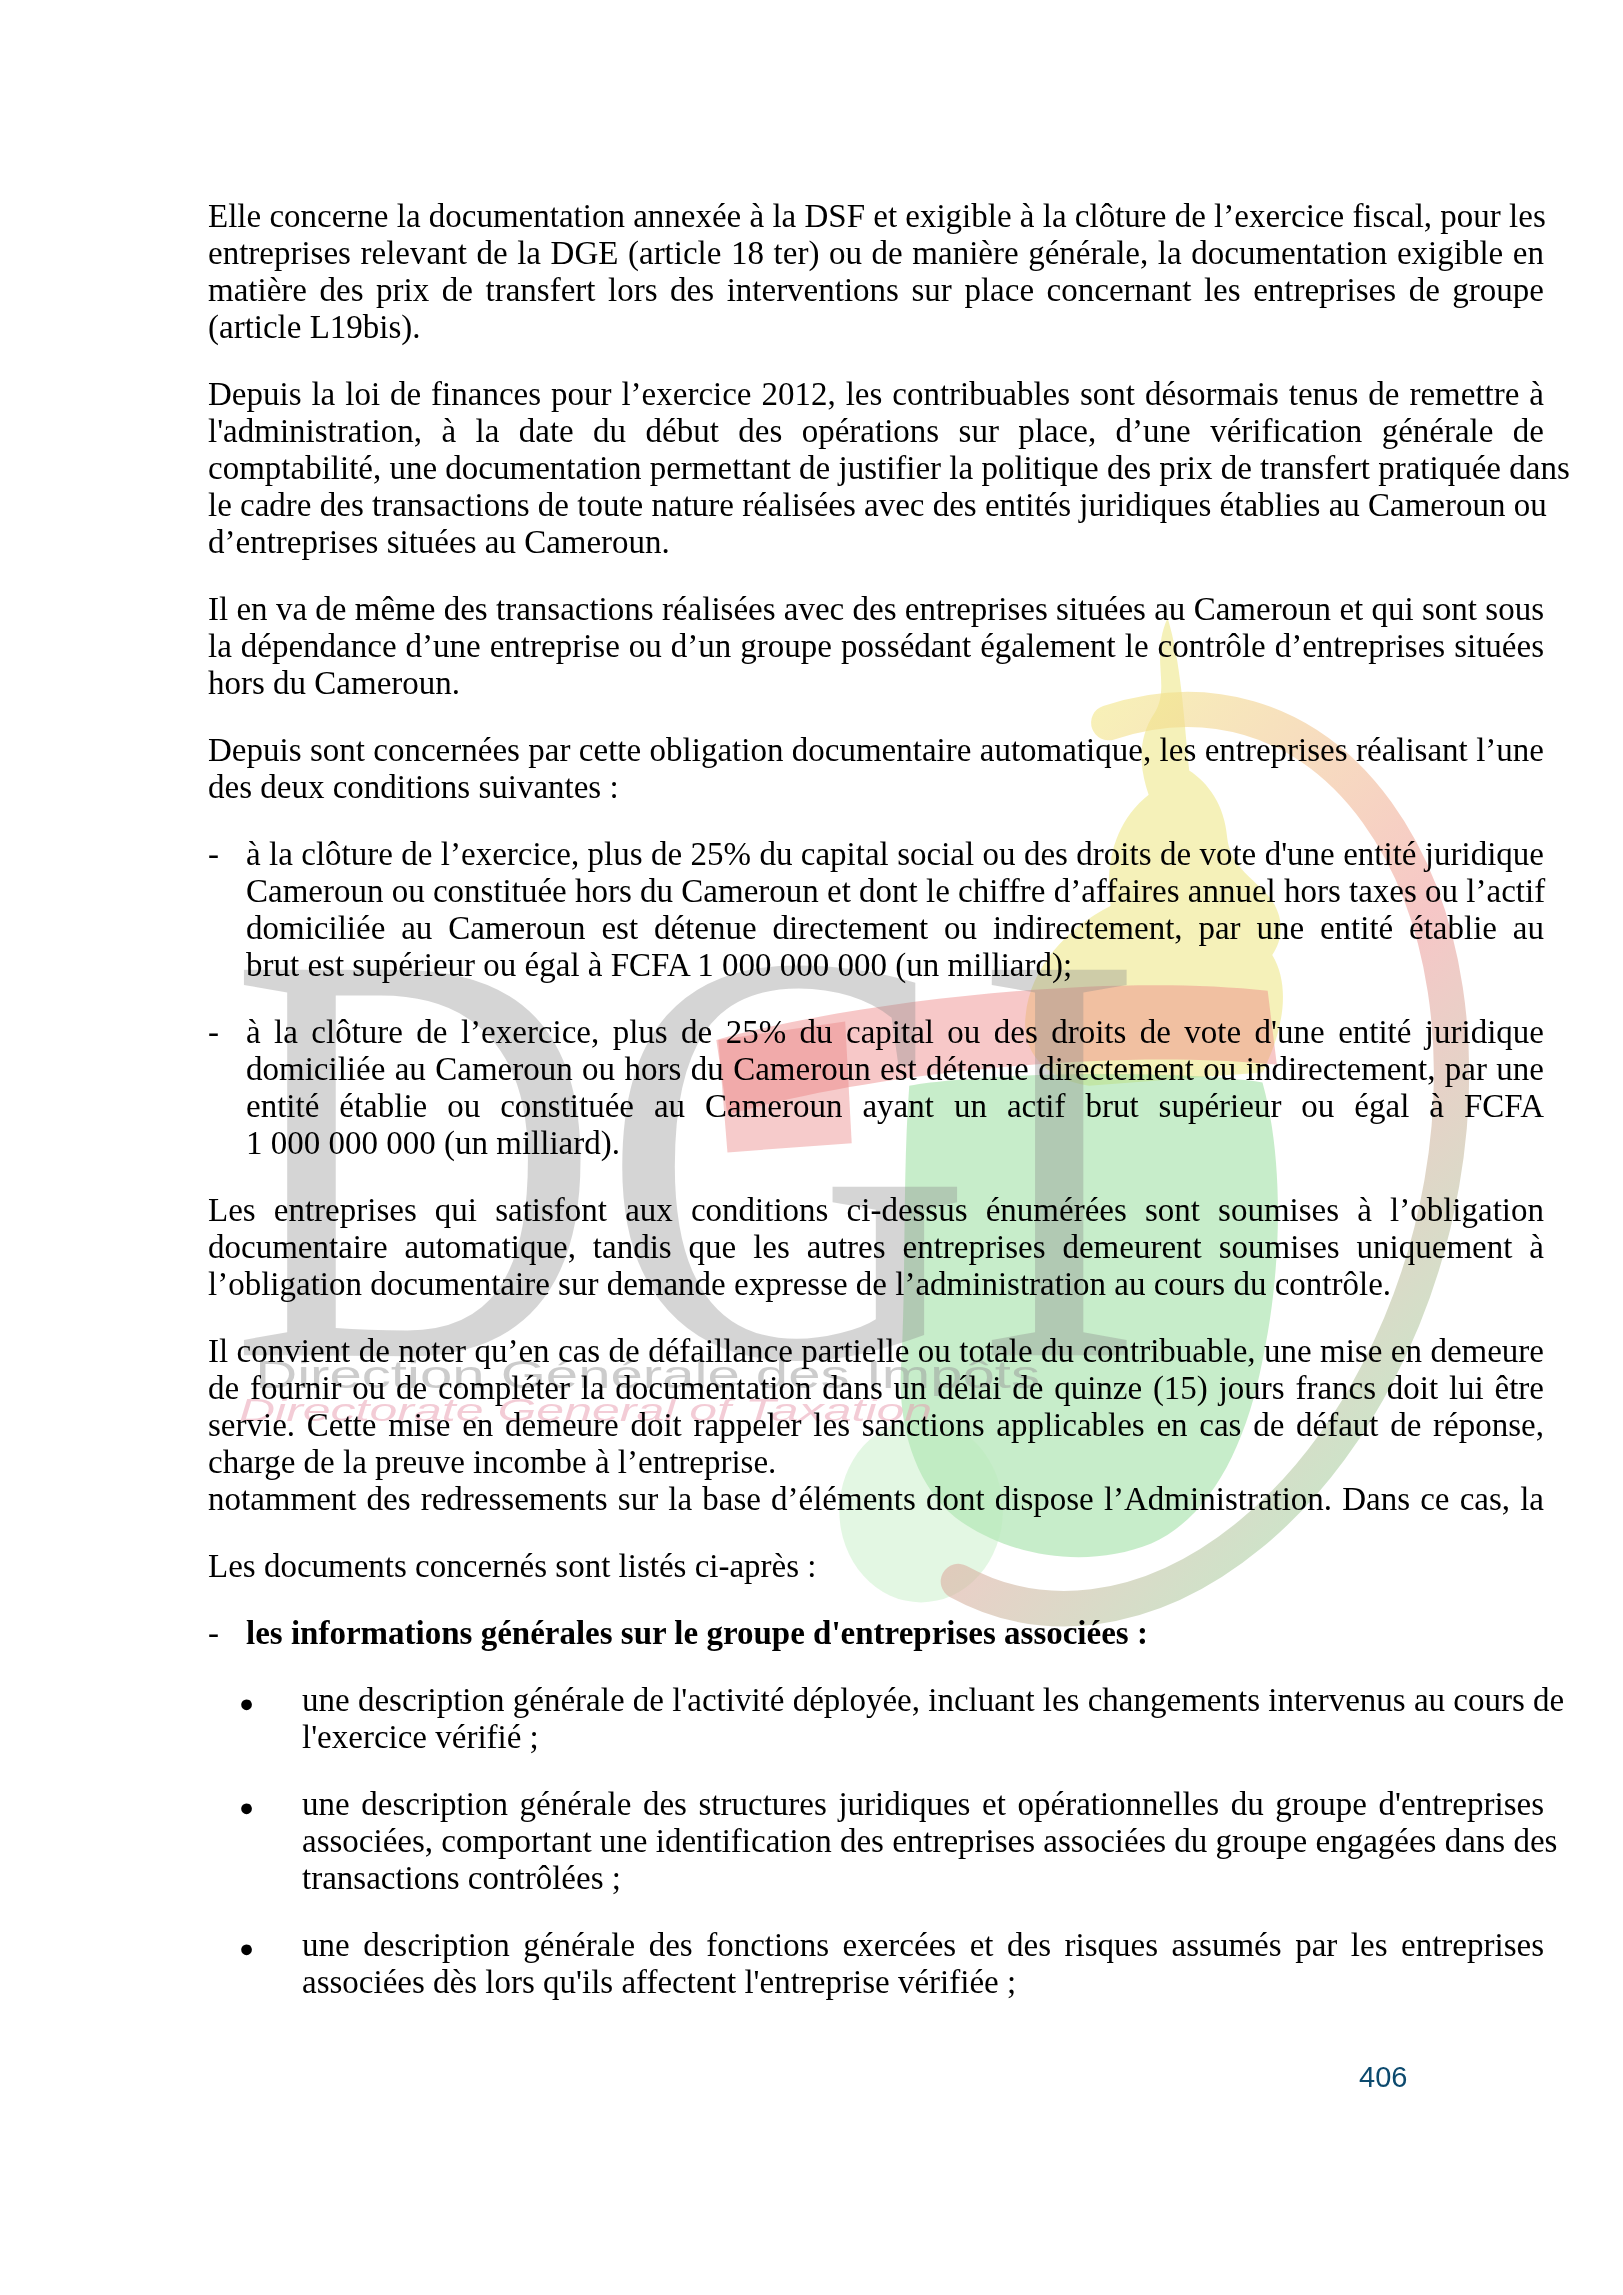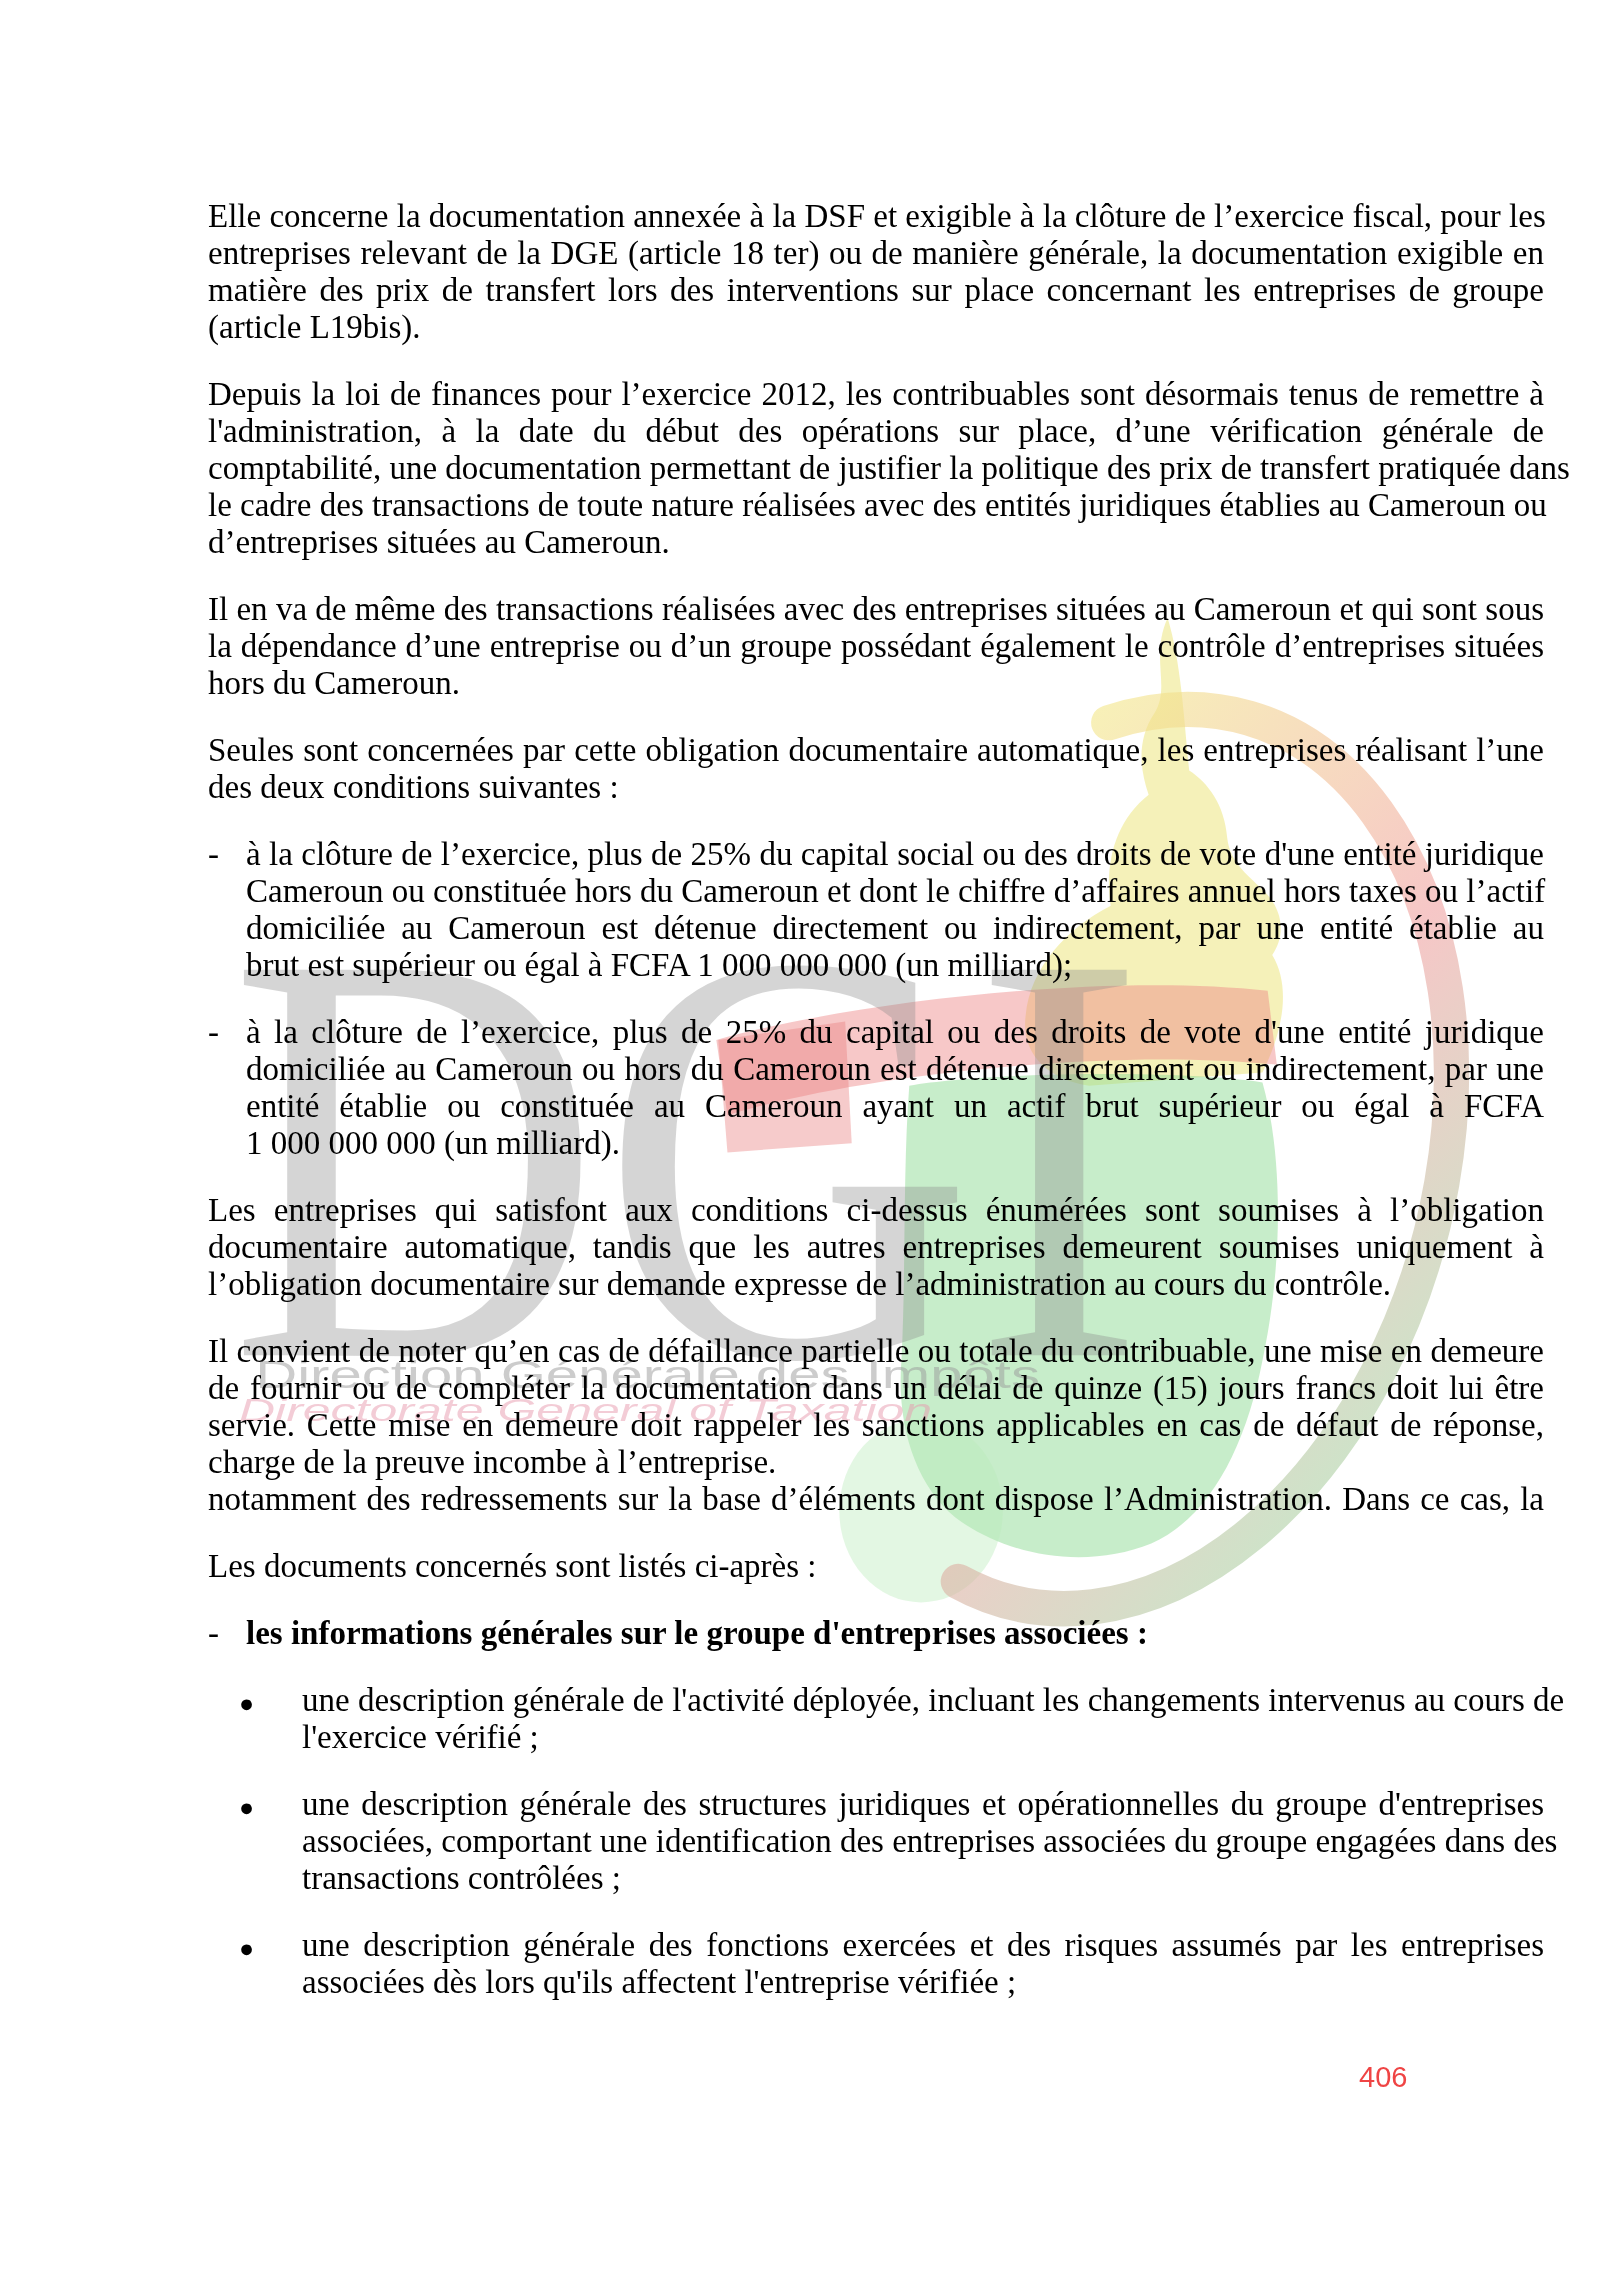--- a/index.html
+++ b/index.html
@@ -60,21 +60,21 @@
     top: 3.3px;
     font-size: 25px;
     line-height: 37px;
   }
   .page-number {
     position: absolute;
     left: 1359px;
     top: 2061px;
     font-family: "Liberation Sans", "DejaVu Sans", sans-serif;
     font-size: 29px;
-    color: #ef4444;
+    color: #0c4a6e;
   }
 </style>
 </head>
 <body>
 
 <div class="page">
 
   <svg class="watermark" viewBox="0 0 2481 3509" aria-hidden="true">
     <defs>
       <linearGradient id="swooshGrad" x1="0.2" y1="0" x2="0.8" y2="1">
@@ -129,21 +129,21 @@
         <span class="line">comptabilité, une documentation permettant de justifier la politique des prix de transfert pratiquée dans</span>
         <span class="line">le cadre des transactions de toute nature réalisées avec des entités juridiques établies au Cameroun ou</span>
         <span class="line last">d’entreprises situées au Cameroun.</span>
       </div>
       <div class="para p">
         <span class="line">Il en va de même des transactions réalisées avec des entreprises situées au Cameroun et qui sont sous</span>
         <span class="line">la dépendance d’une entreprise ou d’un groupe possédant également le contrôle d’entreprises situées</span>
         <span class="line last">hors du Cameroun.</span>
       </div>
       <div class="para p">
-        <span class="line">Seules sont concernées par cette obligation documentaire automatique, les entreprises réalisant l’une</span>
+        <span class="line">Depuis sont concernées par cette obligation documentaire automatique, les entreprises réalisant l’une</span>
         <span class="line last">des deux conditions suivantes :</span>
       </div>
       <div class="para dash">
         <span class="marker">-</span>
         <span class="line">à la clôture de l’exercice, plus de 25% du capital social ou des droits de vote d'une entité juridique</span>
         <span class="line">Cameroun ou constituée hors du Cameroun et dont le chiffre d’affaires annuel hors taxes ou l’actif</span>
         <span class="line">domiciliée au Cameroun est détenue directement ou indirectement, par une entité établie au</span>
         <span class="line last">brut est supérieur ou égal à FCFA 1 000 000 000 (un milliard);</span>
       </div>
       <div class="para dash">

